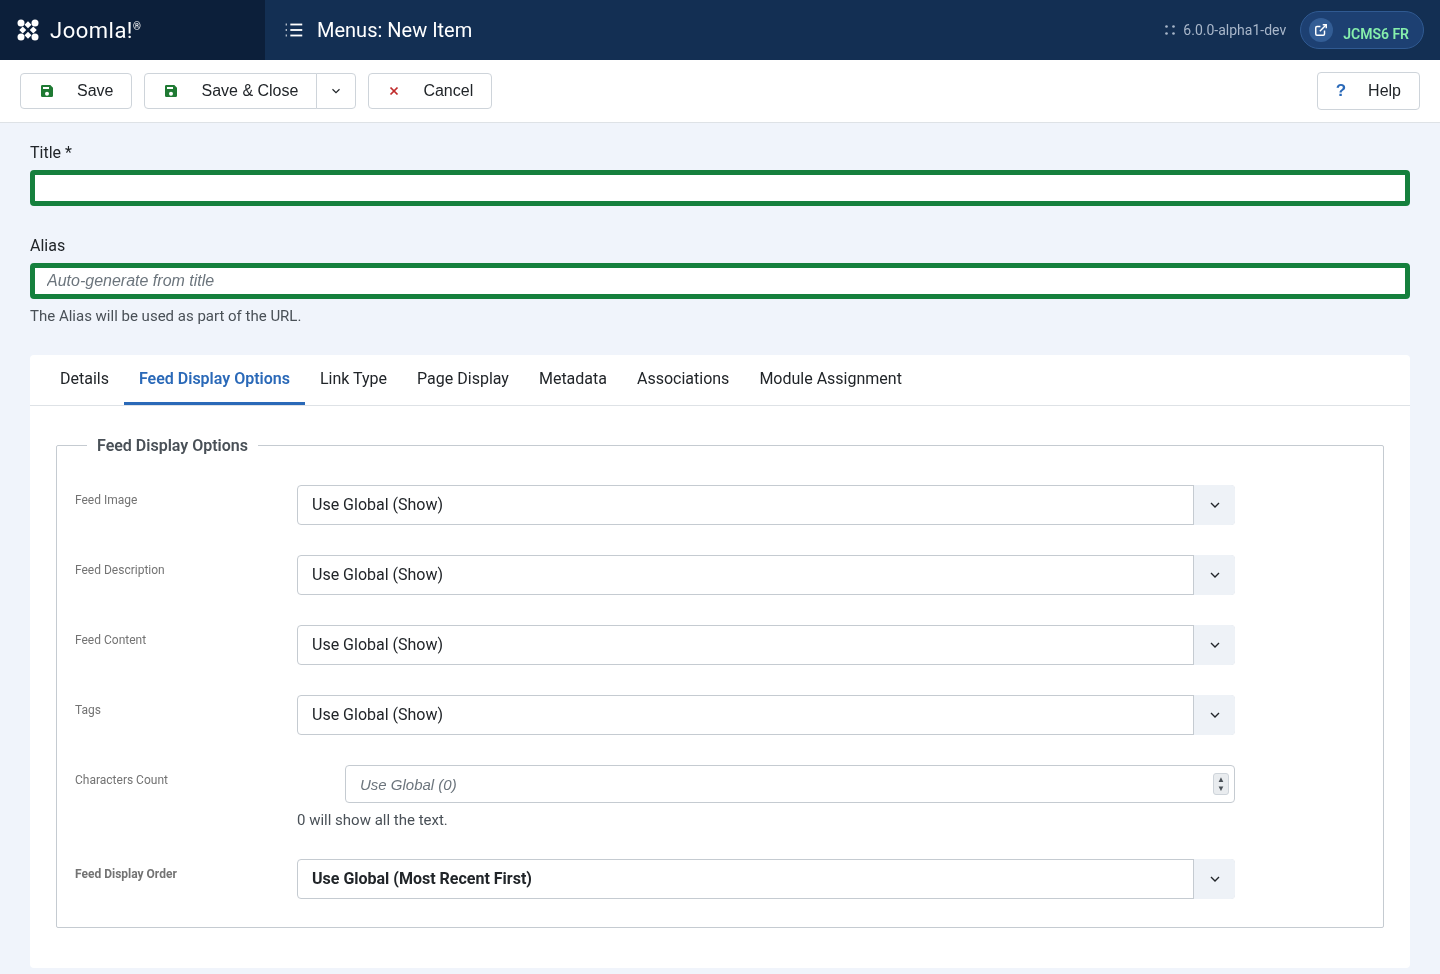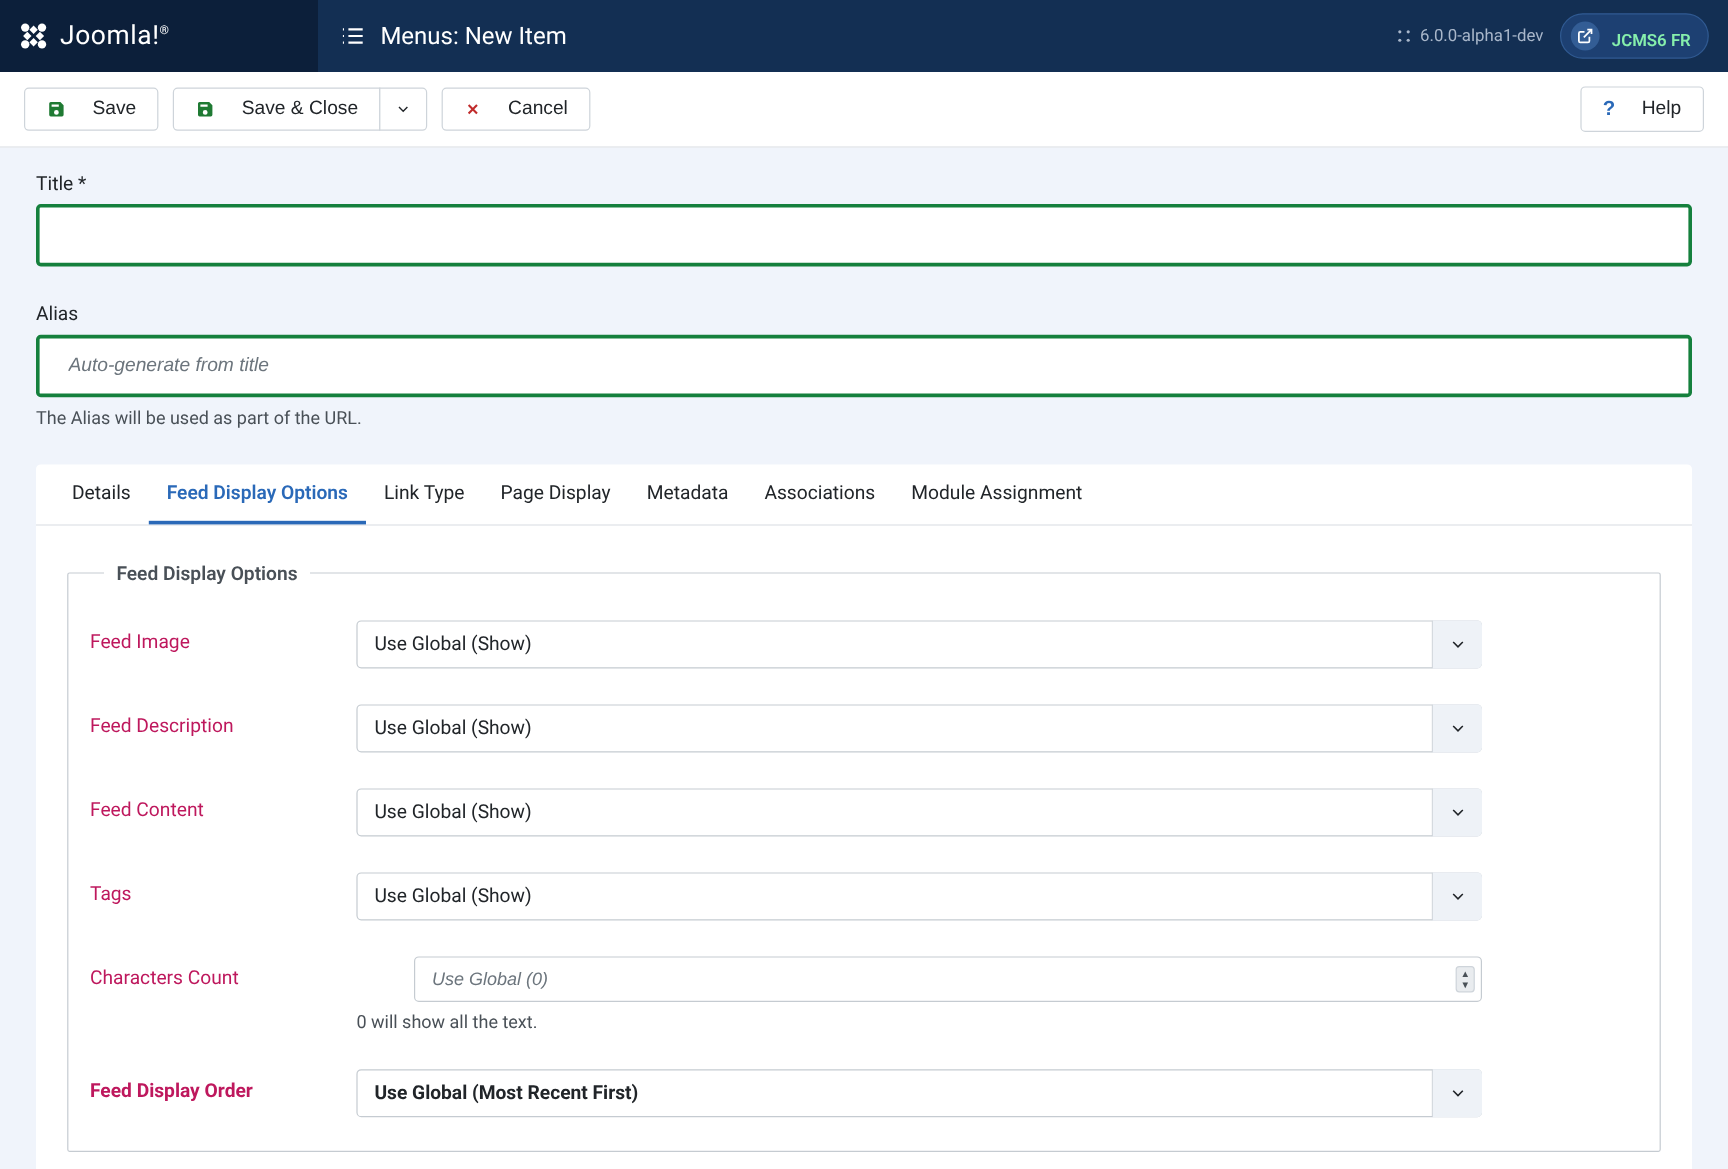--- a/index.html
+++ b/index.html
@@ -20,33 +20,33 @@
 .btn { background: #fff; border: 1px solid #ced4da; border-radius: 4px; padding: 8px 18px; font-size: 16px; color: #212529; display: flex; align-items: center; gap: 22px; cursor: pointer; }
 .btn-group { display: flex; }
 .btn-group .btn:first-child { border-top-right-radius: 0; border-bottom-right-radius: 0; }
 .btn-group .btn:last-child { border-top-left-radius: 0; border-bottom-left-radius: 0; margin-left: -1px; padding: 8px 12px; }
 .icon-save { color: #1f7a33; }
 .icon-cancel { color: #c02b2b; }
 .icon-help { color: #2a69b8; }
 .form-header { padding: 20px 30px 0; display: flex; gap: 30px; flex-direction: column; }
 .field-col { flex: 1; display: flex; flex-direction: column; gap: 8px; }
 .field-label { font-size: 16px; color: #212529; }
-.text-input { width: 100%; border: 3px solid #15803d; border-radius: 4px; padding: 8px 24px; font-size: 16px; height: 52px; background: #fff; }
+.text-input { width: 100%; border: 5px solid #15803d; border-radius: 4px; padding: 8px 12px; font-size: 16px; height: 36px; background: #fff; }
 .text-input::placeholder { color: #6c757d; font-style: italic; }
 .muted { color: #495057; font-size: 15px; }
 .tabs-card { background: #fff; margin: 30px; border-radius: 4px; }
 .tabs { display: flex; border-bottom: 1px solid #dee2e6; padding: 0 15px; }
 .tab { padding: 14px 15px; font-size: 16px; color: #212529; cursor: pointer; border-bottom: 3px solid transparent; }
 .tab.active { color: #2a69b8; font-weight: 600; border-bottom-color: #2a69b8; }
 .fieldset-wrap { padding: 30px 26px 40px; }
 fieldset { border: 1px solid #c5cbd1; border-radius: 2px; padding: 30px 18px 28px; }
 legend { padding: 0 10px; font-weight: 600; color: #495057; font-size: 16px; margin-left: 12px; }
 .form-row { display: flex; align-items: flex-start; margin-bottom: 30px; }
 .form-row:last-child { margin-bottom: 0; font-weight: bold; }
-.form-row .row-label { width: 222px; padding-top: 8px; color: #be185d; font-size: 16px; }
+.form-row .row-label { width: 222px; padding-top: 8px; color: #737373; font-size: 12px; }
 .form-row .row-control { flex: 1; max-width: 938px; }
 .select-wrap { position: relative; width: 100%; }
 .select-wrap select, .select-display { width: 100%; border: 1px solid #c5cbd1; border-radius: 4px; padding: 9px 14px; font-size: 16px; background: #fff; appearance: none; height: 40px; }
 .select-chevron { position: absolute; right: 0; top: 0; width: 42px; height: 40px; background: #eef2f7; border-left: 1px solid #c5cbd1; border-top-right-radius: 4px; border-bottom-right-radius: 4px; display: flex; align-items: center; justify-content: center; pointer-events: none; }
 .num-input { width: 100%; border: 1px solid #c5cbd1; border-radius: 4px; padding: 9px 14px; font-size: 15px; height: 38px; background: #fff; }
 .num-input::placeholder { color: #6c757d; font-style: italic; }
 .num-wrap { position: relative; margin-left: 48px; }
 .num-spin { position: absolute; right: 6px; top: 50%; transform: translateY(-50%); width: 16px; height: 22px; background: #e9ecef; border: 1px solid #ced4da; border-radius: 3px; display: flex; flex-direction: column; align-items: center; justify-content: center; font-size: 8px; color: #495057; }
 .help-text { font-size: 15px; color: #495057; margin-top: 8px; }
 </style>

